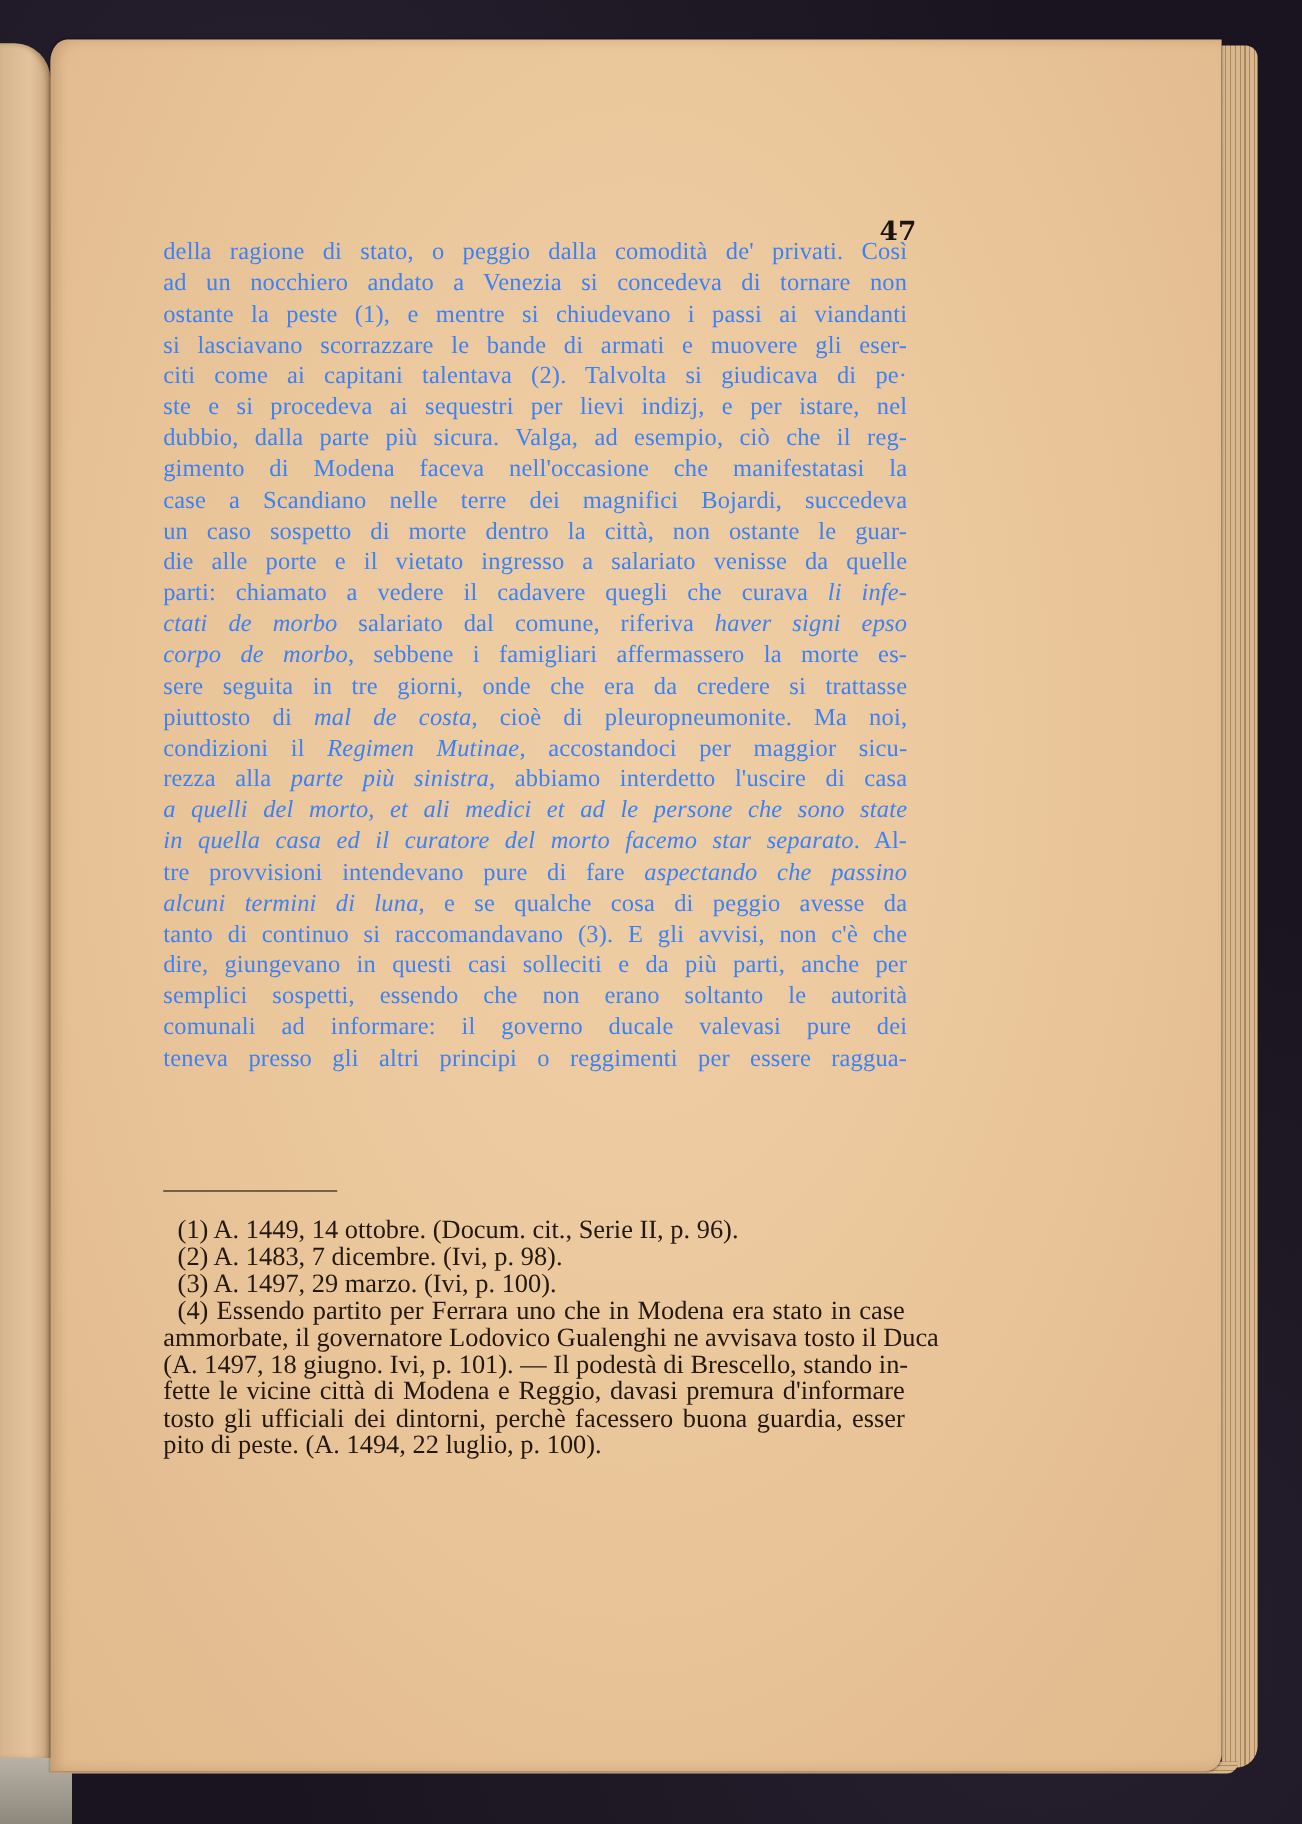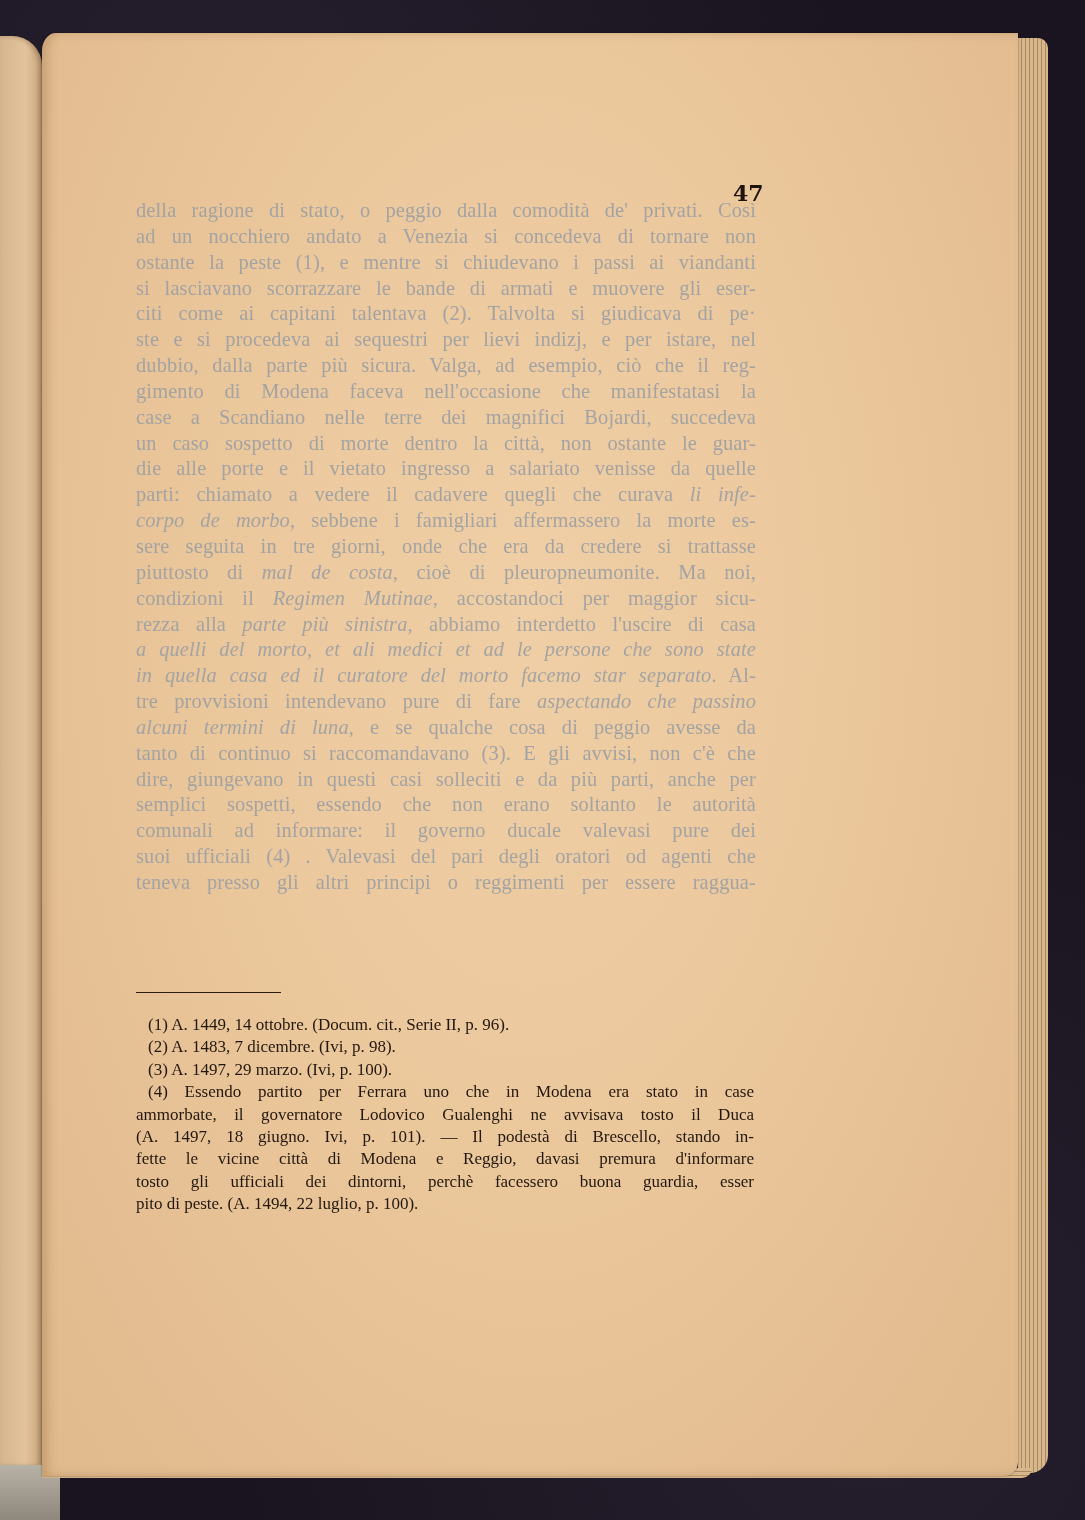--- a/index.html
+++ b/index.html
@@ -46,37 +46,37 @@
     background: repeating-linear-gradient(180deg, #d9b78c 0px, #d9b78c 3px, #a88860 3px, #a88860 4px);
     border-bottom-right-radius: 12px;
   }
   .page-number {
     position: absolute; left: 733px; top: 180px;
     font-size: 22px; font-weight: bold; color: #1e140e;
     font-family: "DejaVu Serif", serif;
   }
   .body-text {
     position: absolute; left: 136px; top: 198px; width: 620px;
-    color: #a3a3a3;
+    color: #3b82f6;
     font-family: "Liberation Serif", "DejaVu Serif", serif;
     font-size: 20.4px; line-height: 25.85px;
     text-align: justify;
     letter-spacing: 0.15px;
   }
   .line { display: block; white-space: nowrap; text-align-last: justify; text-align: justify; width: 620px; }
   .line.last { text-align-last: justify; }
   .footnote-rule {
     position: absolute; left: 136px; top: 992px; width: 145px; height: 0;
     border-top: 1.5px solid #2a1e14;
   }
   .footnotes {
     position: absolute; left: 136px; top: 1014px; width: 618px;
     color: #23180f;
     font-family: "Liberation Serif", "DejaVu Serif", serif;
-    font-size: 17px; line-height: 22.4px;
+    font-size: 22px; line-height: 22.4px;
   }
   .fn-line { display: block; white-space: nowrap; }
   .fn-indent { padding-left: 12px; }
   .fn-justify { text-align: justify; text-align-last: justify; width: 618px; }
   em { font-style: italic; }
 </style>
 </head>
 <body>
 
 <div class="backdrop"></div>
@@ -95,34 +95,34 @@
   <span class="line"><span>ostante la peste (1), e mentre si chiudevano i passi ai viandanti</span></span>
   <span class="line"><span>si lasciavano scorrazzare le bande di armati e muovere gli eser-</span></span>
   <span class="line"><span>citi come ai capitani talentava (2). Talvolta si giudicava di pe·</span></span>
   <span class="line"><span>ste e si procedeva ai sequestri per lievi indizj, e per istare, nel</span></span>
   <span class="line"><span>dubbio, dalla parte più sicura. Valga, ad esempio, ciò che il reg-</span></span>
   <span class="line"><span>gimento di Modena faceva nell'occasione che manifestatasi la</span></span>
   <span class="line"><span>case a Scandiano nelle terre dei magnifici Bojardi, succedeva</span></span>
   <span class="line"><span>un caso sospetto di morte dentro la città, non ostante le guar-</span></span>
   <span class="line"><span>die alle porte e il vietato ingresso a salariato venisse da quelle</span></span>
   <span class="line"><span>parti: chiamato a vedere il cadavere quegli che curava </span><em>li infe-</em></span>
+  <span class="line"><em>ctati de morbo</em><span> salariato dal comune, riferiva </span><em>haver signi epso</em></span>
   <span class="line"><em>corpo de morbo</em><span>, sebbene i famigliari affermassero la morte es-</span></span>
   <span class="line"><span>sere seguita in tre giorni, onde che era da credere si trattasse</span></span>
   <span class="line"><span>piuttosto di </span><em>mal de costa</em><span>, cioè di pleuropneumonite. Ma noi,</span></span>
   <span class="line"><span>condizioni il </span><em>Regimen Mutinae</em><span>, accostandoci per maggior sicu-</span></span>
   <span class="line"><span>rezza alla </span><em>parte più sinistra</em><span>, abbiamo interdetto l'uscire di casa</span></span>
   <span class="line"><em>a quelli del morto, et ali medici et ad le persone che sono state</em></span>
   <span class="line"><em>in quella casa ed il curatore del morto facemo star separato</em><span>. Al-</span></span>
   <span class="line"><span>tre provvisioni intendevano pure di fare </span><em>aspectando che passino</em></span>
   <span class="line"><em>alcuni termini di luna</em><span>, e se qualche cosa di peggio avesse da</span></span>
   <span class="line"><span>tanto di continuo si raccomandavano (3). E gli avvisi, non c'è che</span></span>
   <span class="line"><span>dire, giungevano in questi casi solleciti e da più parti, anche per</span></span>
   <span class="line"><span>semplici sospetti, essendo che non erano soltanto le autorità</span></span>
   <span class="line"><span>comunali ad informare: il governo ducale valevasi pure dei</span></span>
-  <span class="line"><span>suoi ufficiali (4) . Valevasi del pari degli oratori od agenti che</span></span>
   <span class="line"><span>teneva presso gli altri principi o reggimenti per essere raggua-</span></span>
 </div>
 
 <div class="footnote-rule"></div>
 
 <div class="footnotes">
   <span class="fn-line fn-indent">(1) A. 1449, 14 ottobre. (Docum. cit., Serie II, p. 96).</span>
   <span class="fn-line fn-indent">(2) A. 1483, 7 dicembre. (Ivi, p. 98).</span>
   <span class="fn-line fn-indent">(3) A. 1497, 29 marzo. (Ivi, p. 100).</span>
   <span class="fn-line fn-indent fn-justify" style="width:606px">(4) Essendo partito per Ferrara uno che in Modena era stato in case</span>

